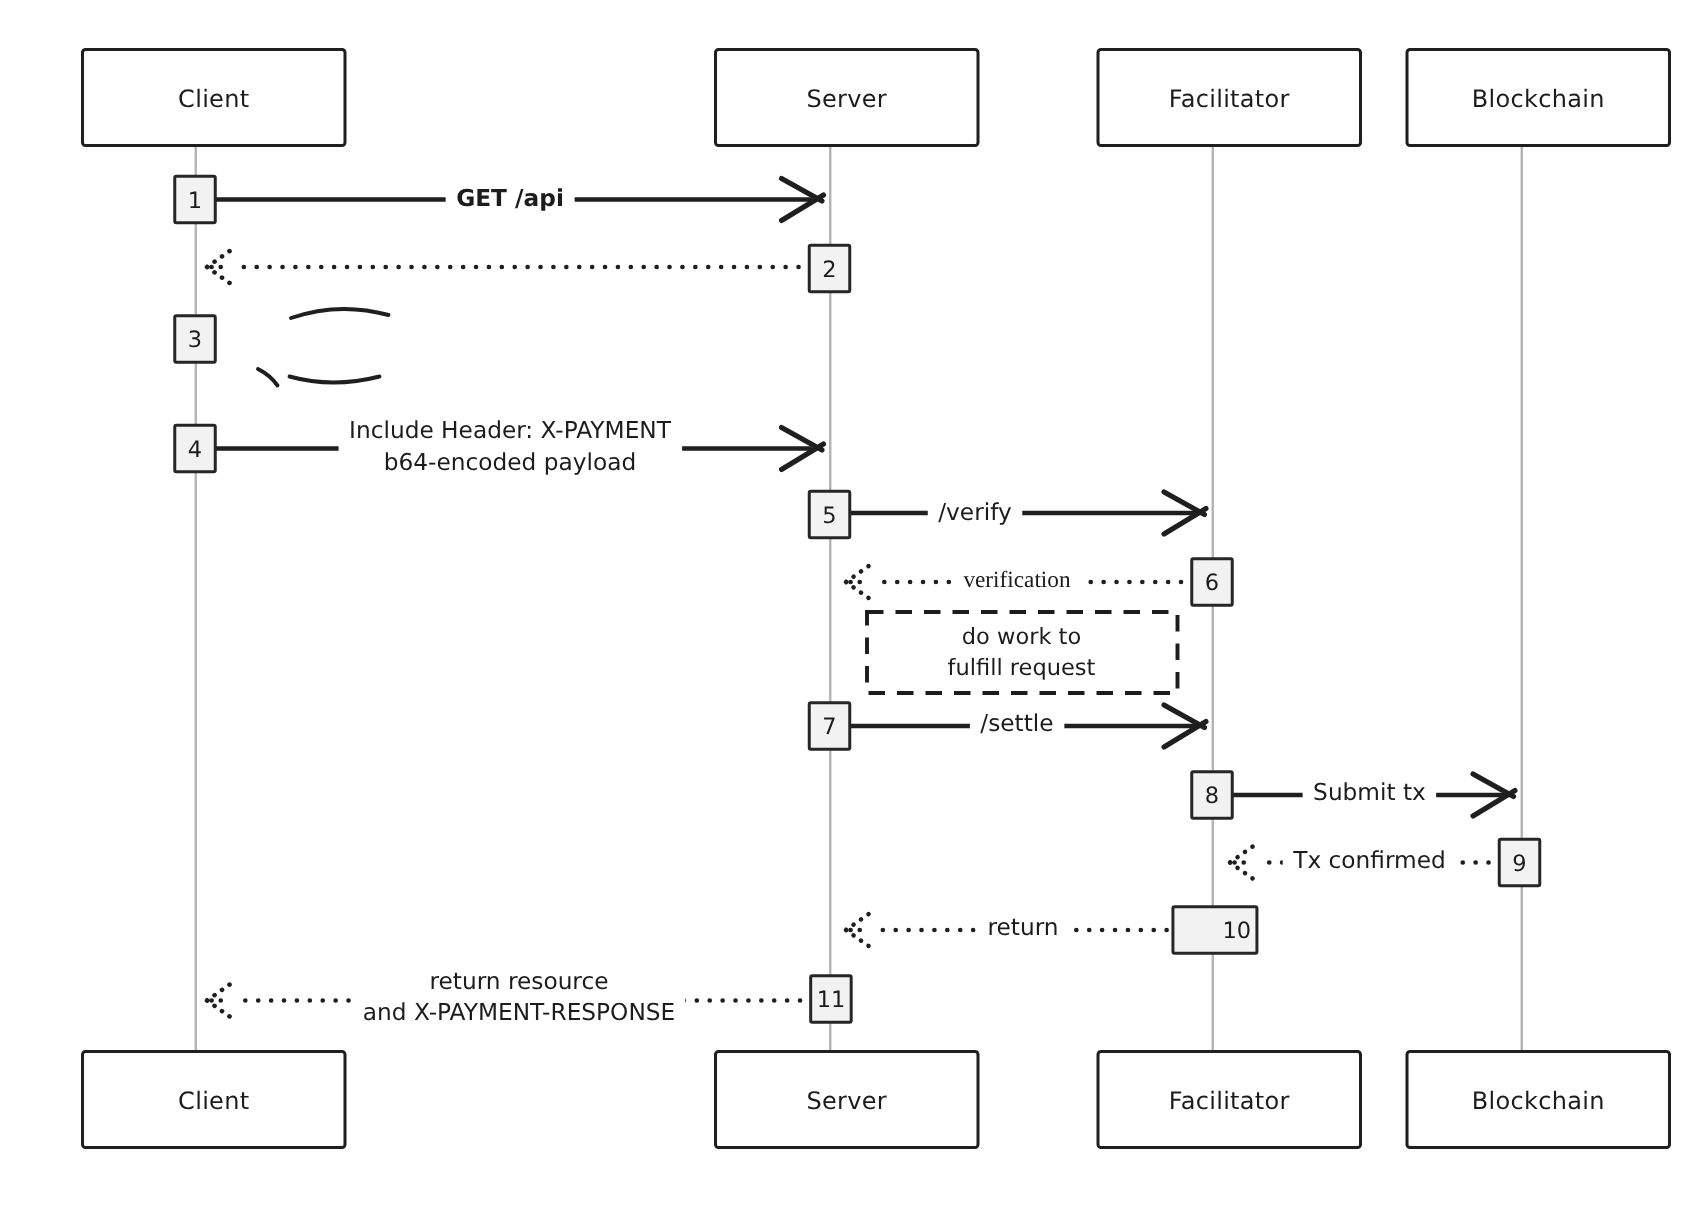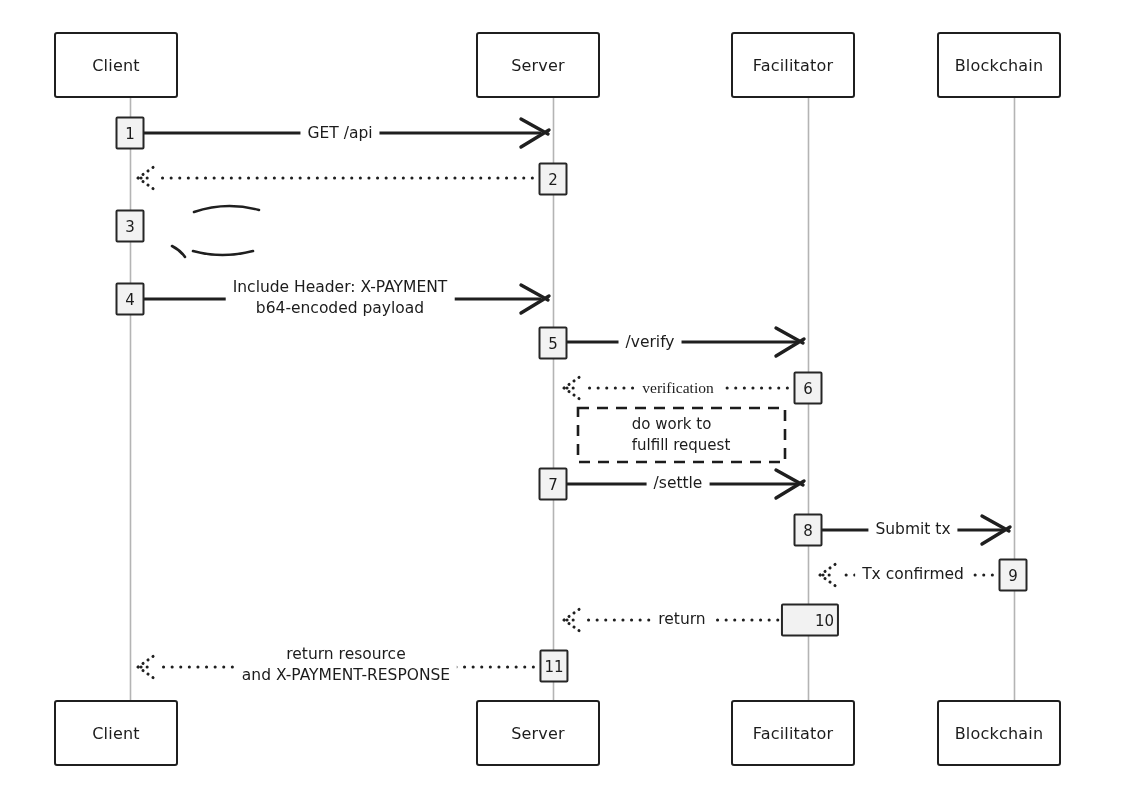--- a/index.html
+++ b/index.html
@@ -6,41 +6,41 @@
   .canvas{
     position:relative;
     width:1130px;height:806px;
     background:#ffffff;
     font-family:"DejaVu Sans","Liberation Sans",sans-serif;
     color:#1c1c1c;
     overflow:hidden;
   }
   svg.layer{position:absolute;left:0;top:0;z-index:1;}
   .actor{
-    position:absolute;width:124px;height:66px;box-sizing:border-box;
+    position:absolute;width:177px;height:66px;box-sizing:border-box;
     border:2.5px solid #1f1f1f;border-radius:3px;background:#ffffff;
     display:flex;align-items:center;justify-content:center;
     font-size:16px;letter-spacing:.2px;z-index:4;
   }
   .badge{
     position:absolute;transform:translate(-50%,-50%);
     background:#f2f2f2;border:2px solid #262626;border-radius:2px;
     min-width:19px;height:29px;padding:0 3px;box-sizing:content-box;
     display:flex;align-items:center;justify-content:center;
     font-size:15px;z-index:3;
   }
   .msg{
     position:absolute;transform:translate(-50%,-50%);
     background:#ffffff;padding:1px 7px;
     font-size:15.5px;line-height:21px;white-space:pre-line;text-align:center;
     z-index:2;
   }
   .note-text{
     position:absolute;transform:translate(-50%,-50%);
-    font-size:15px;line-height:21px;white-space:pre-line;
+    font-size:15px;line-height:21px;white-space:pre-line;text-align:center;
     z-index:2;
   }
 </style>
 </head>
 <body>
 
 <div class="canvas">
 
   <svg class="layer" width="1130" height="806" viewBox="0 0 1130 806">
 
@@ -89,21 +89,21 @@
 
     <g stroke="#1f1f1f" stroke-width="2.6" fill="none" stroke-linecap="round">
       <path d="M194 212 Q226 201 259 210"></path>
       <path d="M253 251 Q222 259 193 251"></path>
       <path d="M172 246 Q180 250 185 257"></path>
     </g>
 
     <rect x="578" y="408" width="207" height="54" fill="#ffffff" stroke="#1c1c1c" stroke-width="2.6" stroke-dasharray="11 8"></rect>
   </svg>
 
-  <div class="msg" style="left:340px;top:133px;">GET /api</div>
+  <div class="msg" style="left:340px;top:133px;font-weight:bold;">GET /api</div>
   <div class="msg" style="left:340px;top:298px;">Include Header: X-PAYMENT
 b64-encoded payload</div>
   <div class="msg" style="left:650px;top:342px;">/verify</div>
   <div class="msg" style="left:678px;top:387px;font-family:Liberation Serif, serif;">verification</div>
   <div class="msg" style="left:678px;top:483px;">/settle</div>
   <div class="msg" style="left:913px;top:529px;">Submit tx</div>
   <div class="msg" style="left:913px;top:574px;">Tx confirmed</div>
   <div class="msg" style="left:682px;top:619px;">return</div>
   <div class="msg" style="left:346px;top:665px;">return resource
 and X-PAYMENT-RESPONSE</div>

